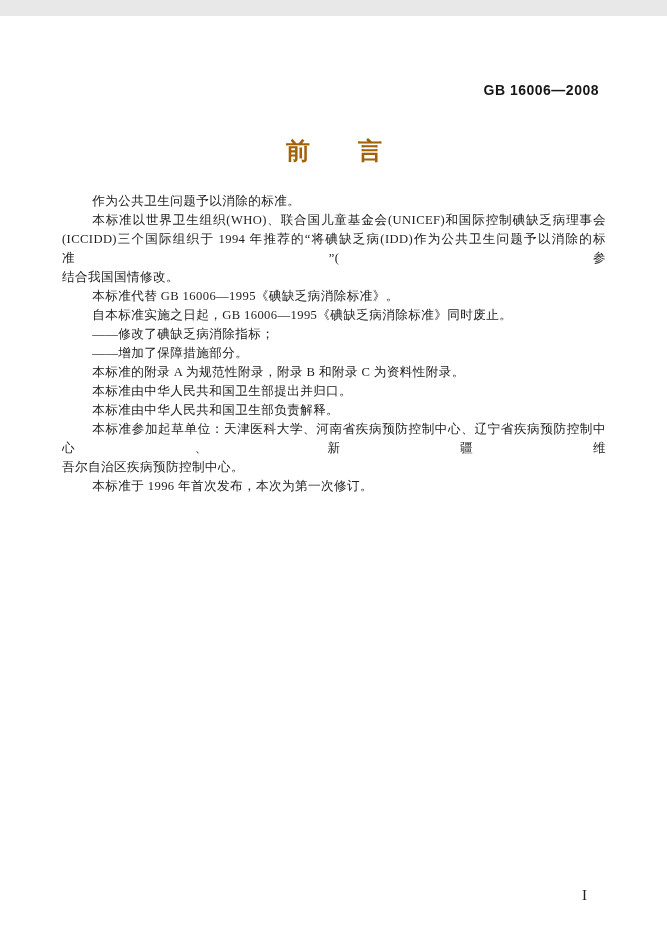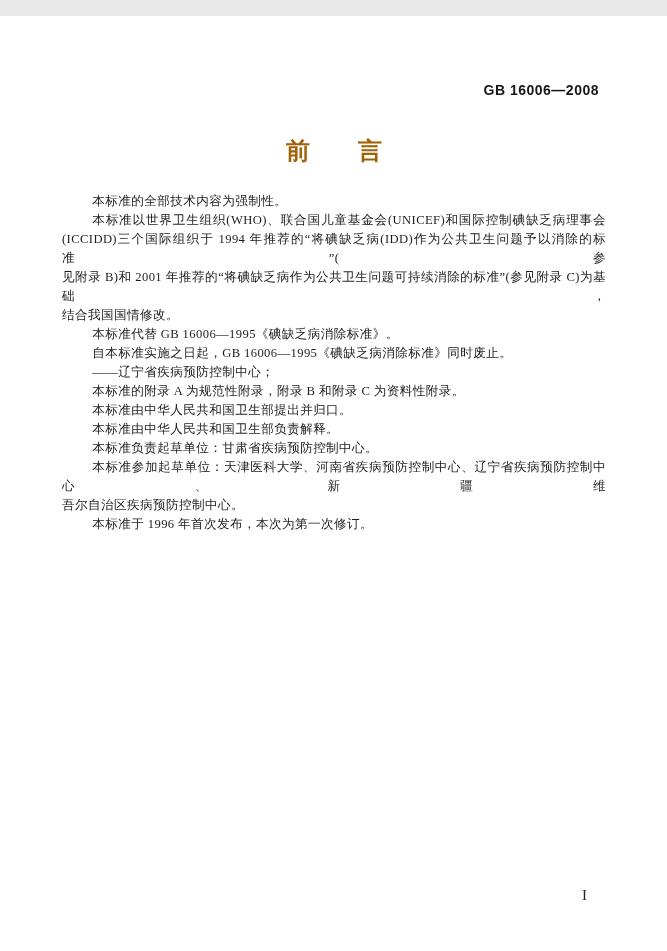--- a/index.html
+++ b/index.html
@@ -70,31 +70,30 @@
 </style>
 </head>
 <body>
 
 <div class="page">
   <div class="header-code">GB 16006—2008</div>
 
   <div class="doc-title">前　　言</div>
 
   <div class="body-text">
-      <div class="line indent">本标准的全部技术内容为强制性。</div>
+      <div class="line indent">作为公共卫生问题予以消除的标准。</div>
       <div class="line indent justify">本标准以世界卫生组织(WHO)、联合国儿童基金会(UNICEF)和国际控制碘缺乏病理事会</div>
       <div class="line justify">(ICCIDD)三个国际组织于 1994 年推荐的“将碘缺乏病(IDD)作为公共卫生问题予以消除的标准”(参</div>
-      <div class="line justify">见附录 B)和 2001 年推荐的“将碘缺乏病作为公共卫生问题可持续消除的标准”(参见附录 C)为基础，</div>
       <div class="line">结合我国国情修改。</div>
       <div class="line indent">本标准代替 GB 16006—1995《碘缺乏病消除标准》。</div>
       <div class="line indent">自本标准实施之日起，GB 16006—1995《碘缺乏病消除标准》同时废止。</div>
-      <div class="line indent">——辽宁省疾病预防控制中心；</div>
+      <div class="line indent">——修改了碘缺乏病消除指标；</div>
+      <div class="line indent">——增加了保障措施部分。</div>
       <div class="line indent">本标准的附录 A 为规范性附录，附录 B 和附录 C 为资料性附录。</div>
       <div class="line indent">本标准由中华人民共和国卫生部提出并归口。</div>
       <div class="line indent">本标准由中华人民共和国卫生部负责解释。</div>
-      <div class="line indent">本标准负责起草单位：甘肃省疾病预防控制中心。</div>
       <div class="line indent justify">本标准参加起草单位：天津医科大学、河南省疾病预防控制中心、辽宁省疾病预防控制中心、新疆维</div>
       <div class="line">吾尔自治区疾病预防控制中心。</div>
       <div class="line indent">本标准于 1996 年首次发布，本次为第一次修订。</div>
     </div>
 
   <div class="page-number">I</div>
 </div>
 
 </body></html>

